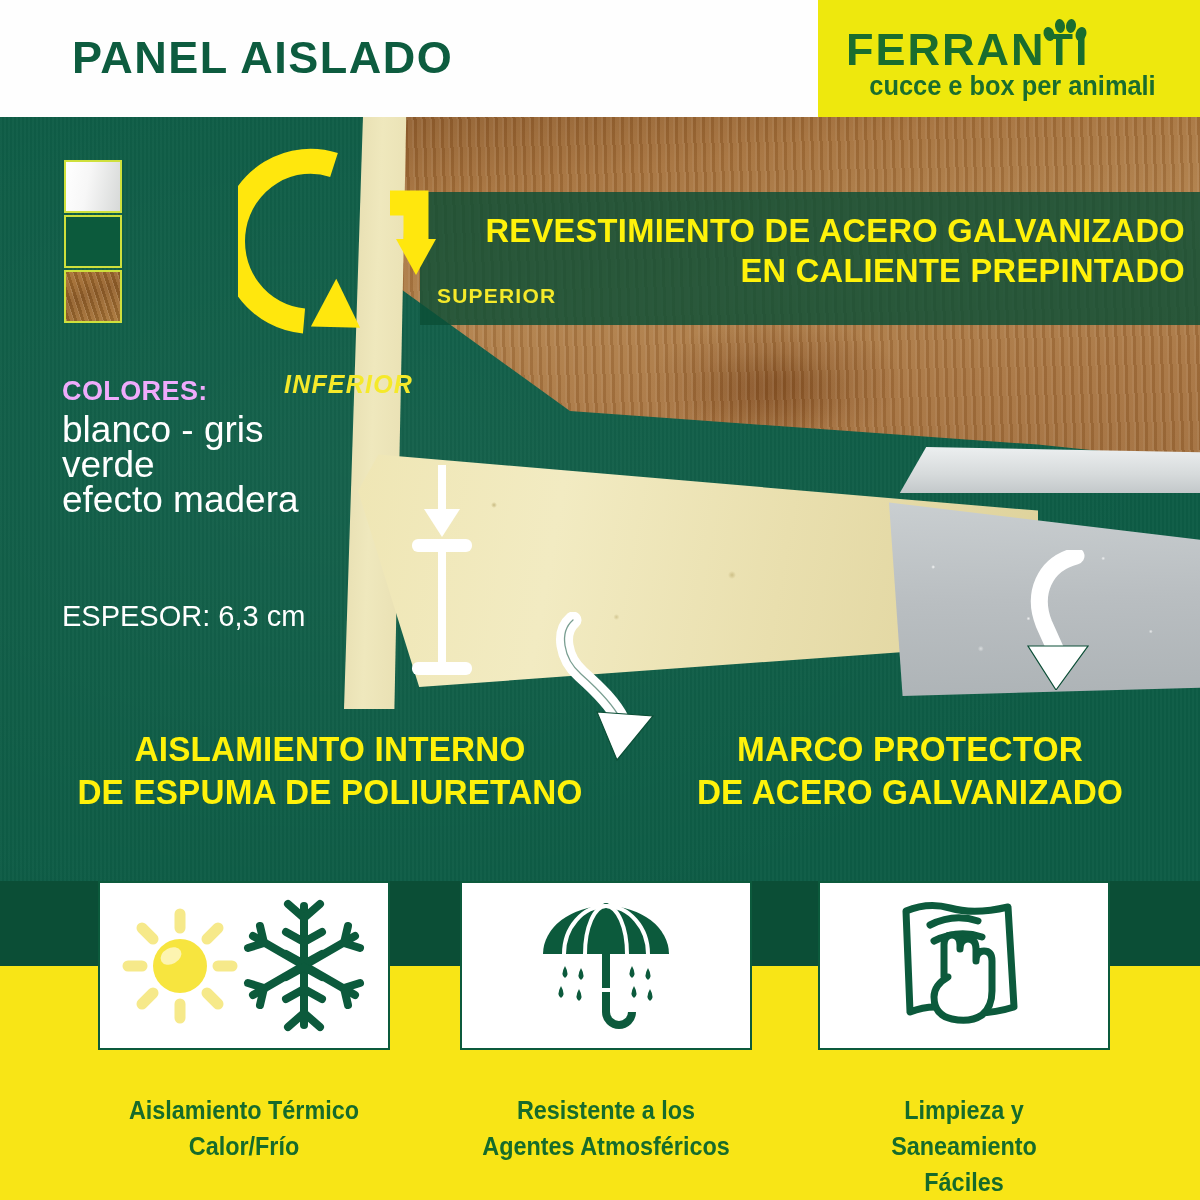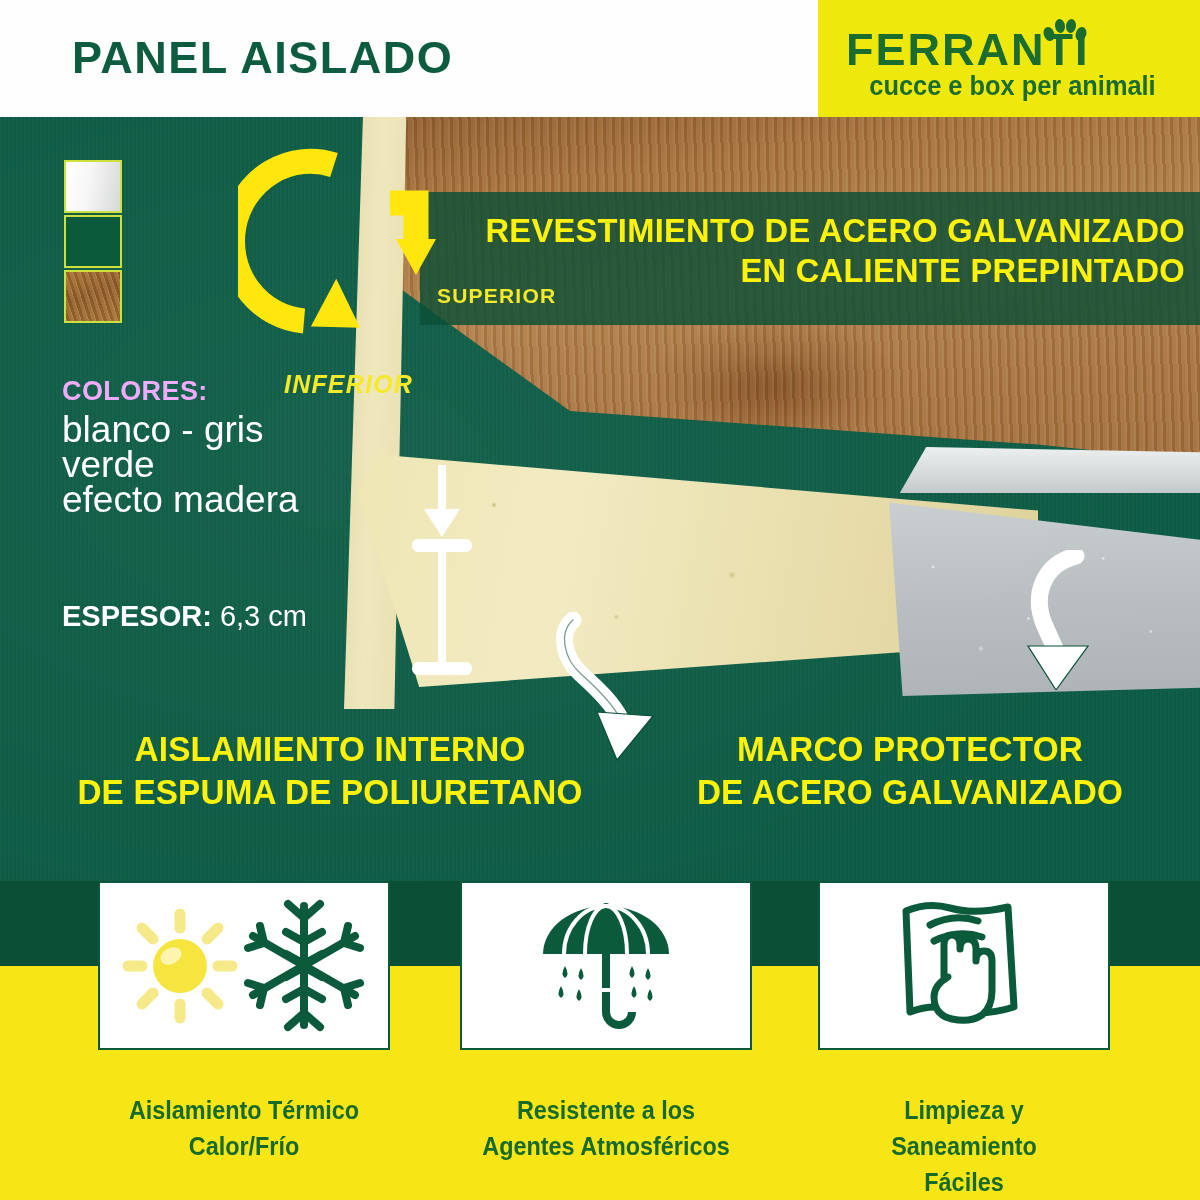--- a/index.html
+++ b/index.html
@@ -62,21 +62,21 @@
     font-size:27px; font-weight:bold; color:#f0abfc; letter-spacing:.4px;
   }
   .colores-lines {
     position:absolute; left:62px; top:412px;
     font-size:37px; color:#ffffff; line-height:35px;
   }
   .espesor {
     position:absolute; left:62px; top:600px;
     font-size:29px; color:#ffffff; white-space:nowrap;
   }
-  .espesor b { font-weight:bold; }
+  .espesor b { font-weight:normal; }
 
   
   .photo { position:absolute; left:300px; top:117px; width:900px; height:600px; overflow:hidden; }
   
   .wood-top {
     position:absolute; left:0px; top:0px; width:900px; height:420px;
     clip-path: polygon(8% 0%, 100% 0%, 100% 82%, 82% 78%, 30% 70%, 8% 36%);
     background:
       repeating-linear-gradient(88deg, rgba(255,255,255,.10) 0 2px, rgba(80,40,10,.13) 2px 5px, rgba(255,255,255,.05) 5px 9px),
       radial-gradient(ellipse 180px 90px at 53% 63%, rgba(110,60,20,.45), transparent 70%),

